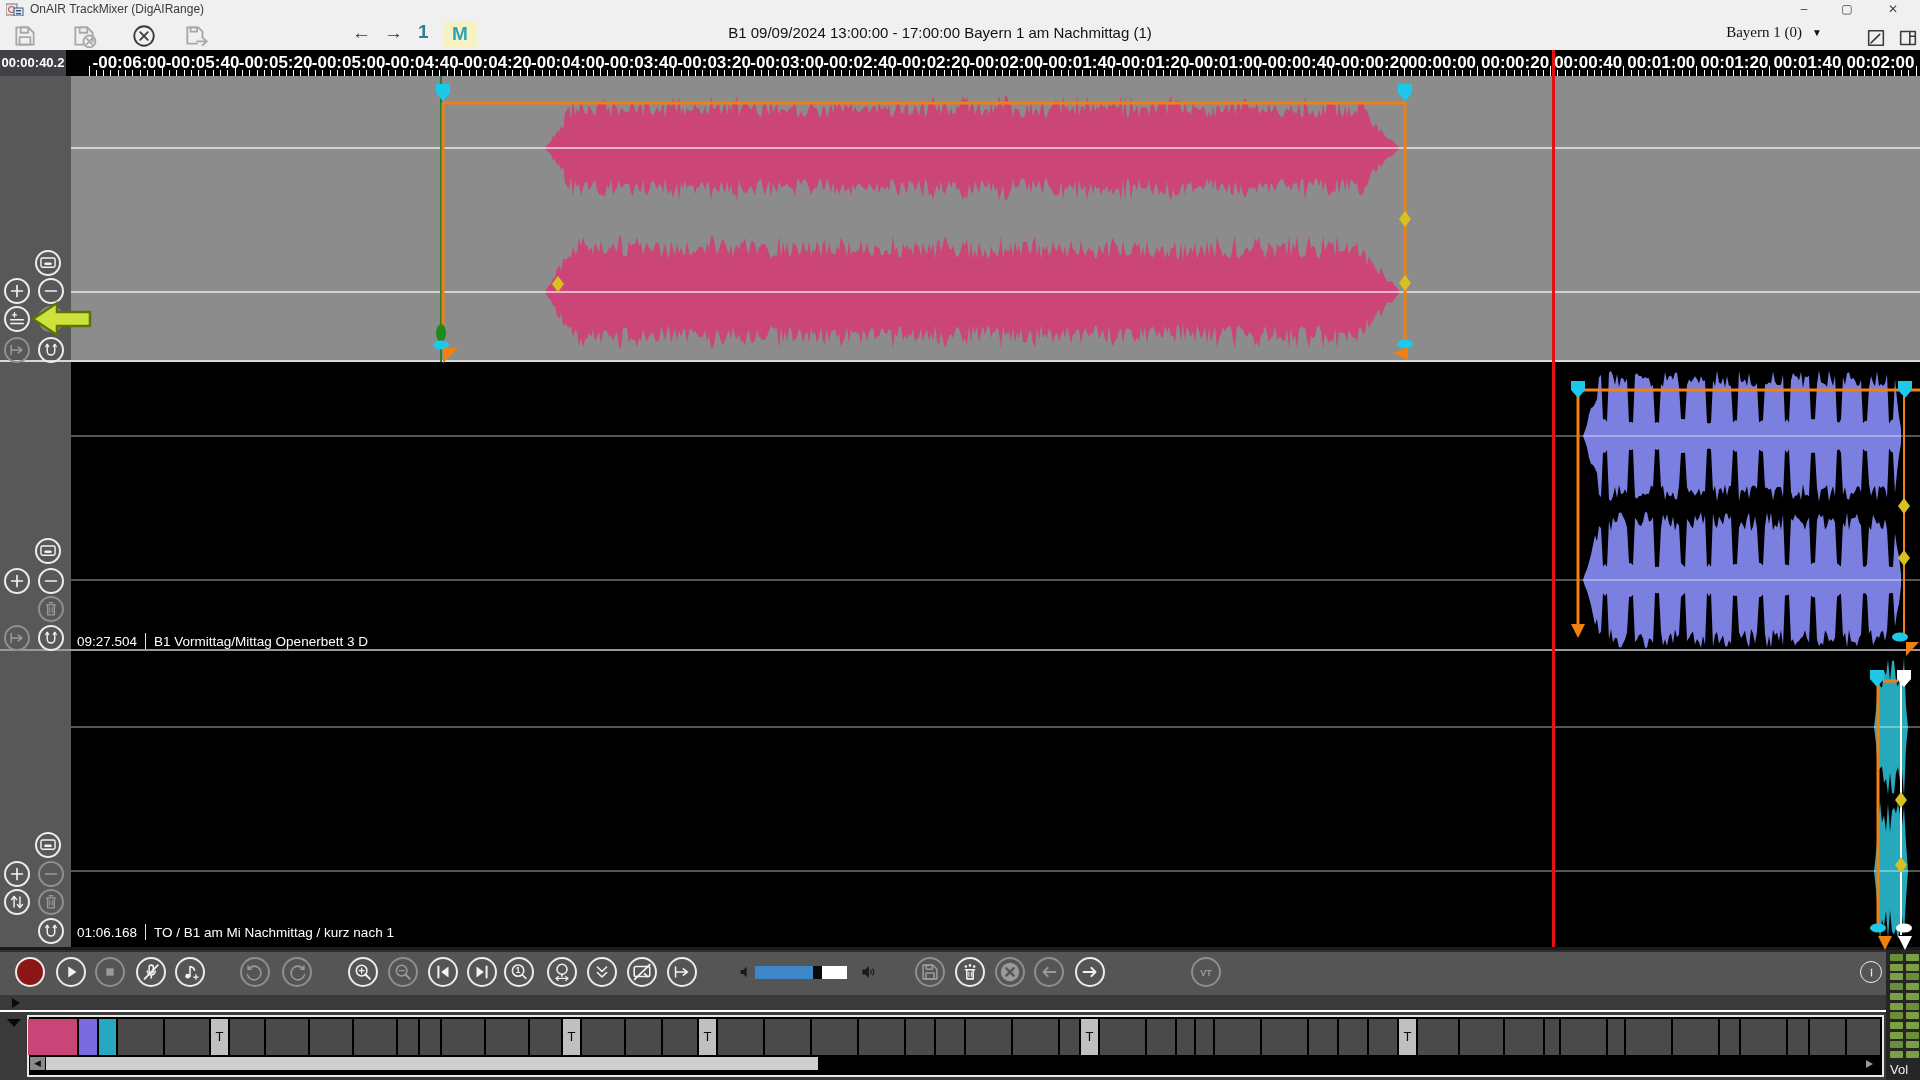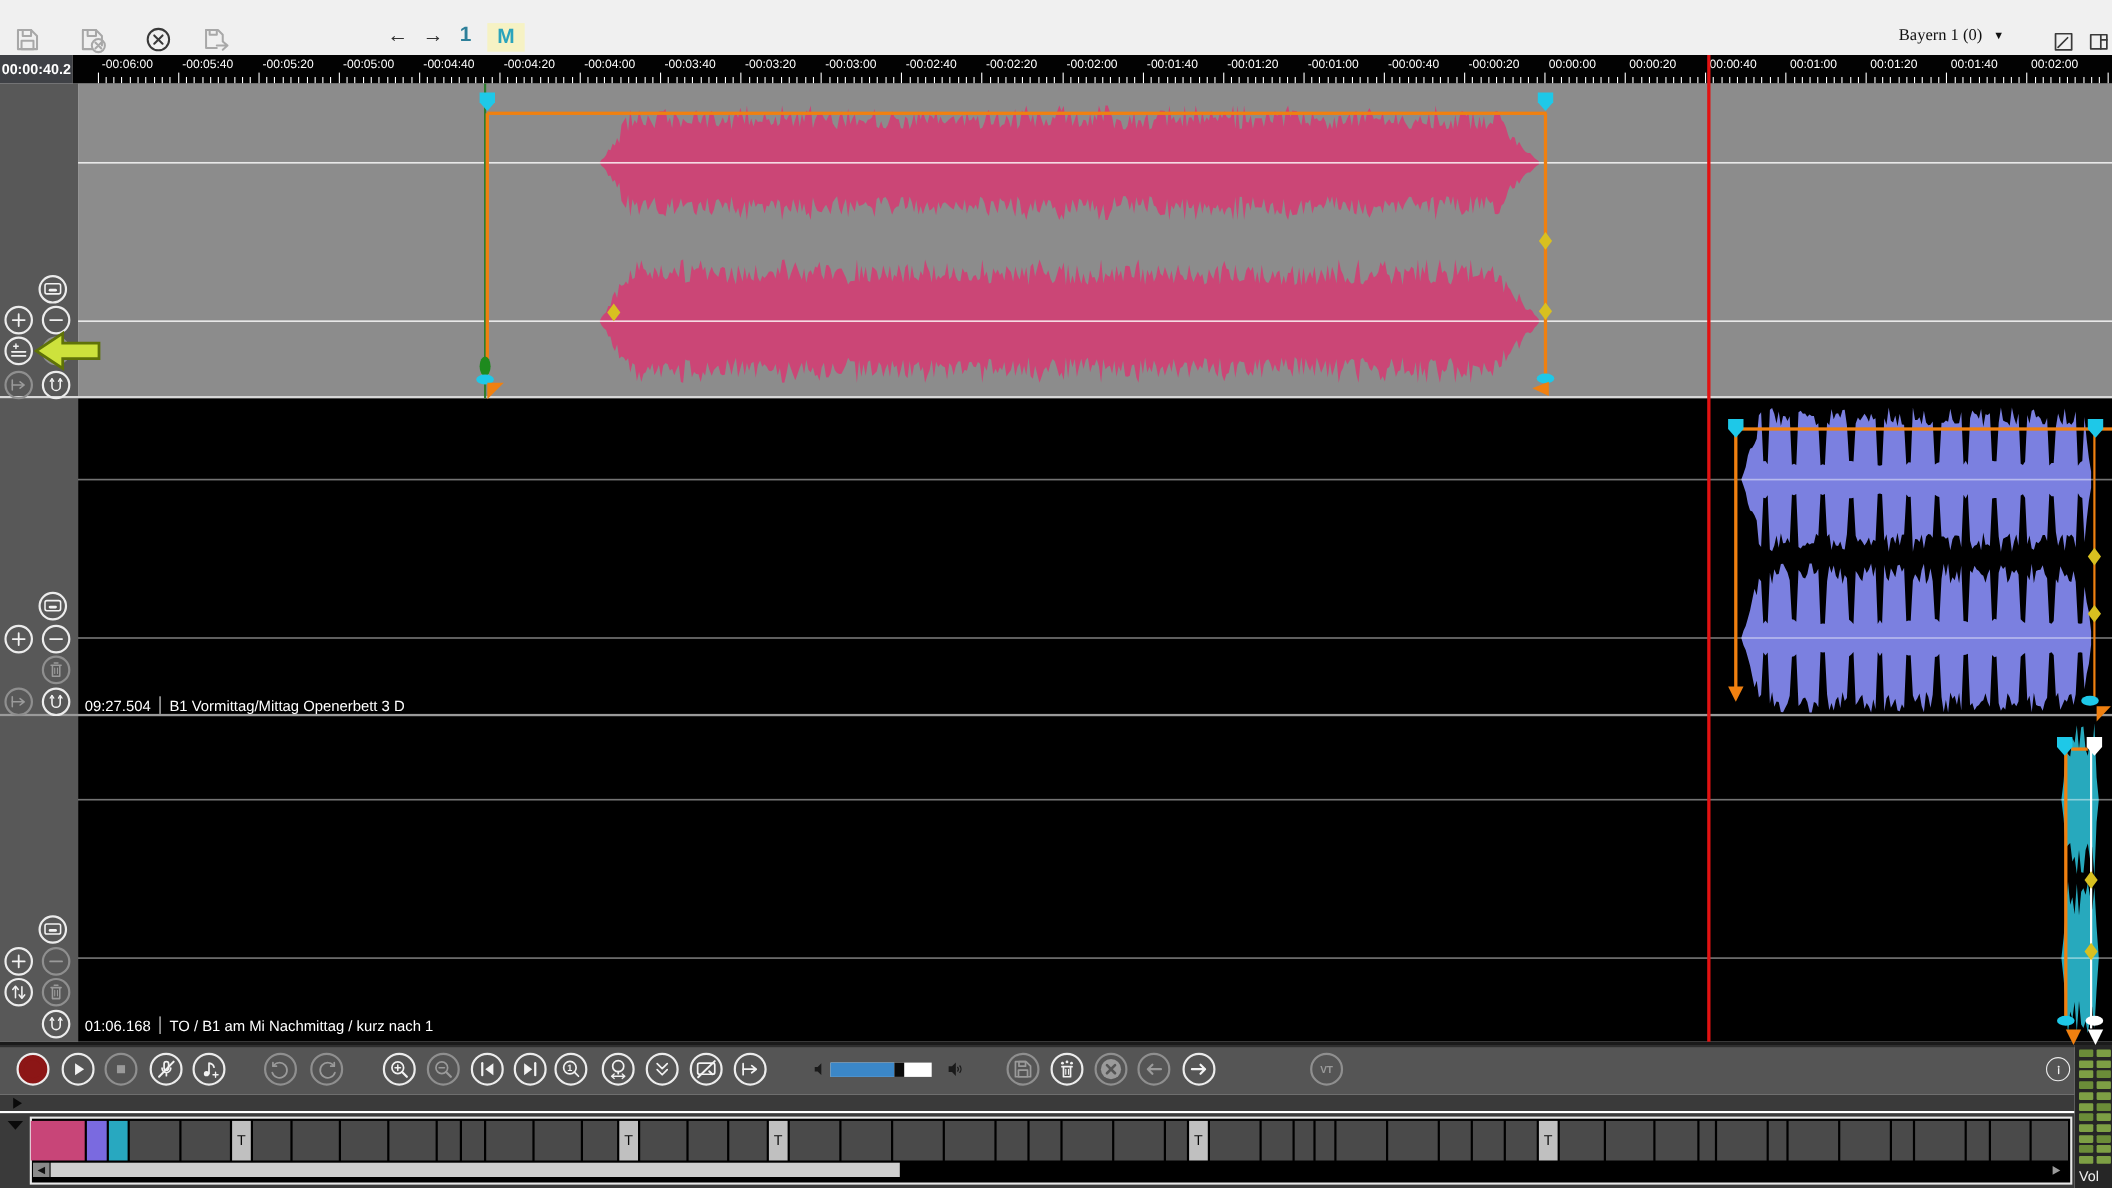--- a/index.html
+++ b/index.html
@@ -17,21 +17,21 @@
   #pagenum{font-size:19px;color:#2d7f99;font-weight:bold;}
   #mbox{background:#f6f2c4;color:#2ba4bc;font-weight:bold;font-size:19px;
         width:34px;height:26px;display:flex;align-items:center;justify-content:center;}
   #doctitle{font-size:15px;color:#111;}
   #station{font-size:15px;color:#111;font-family:Liberation Serif, serif;}
   #dropdown-arrow{font-size:10px;color:#111;}
   
   #timebox{left:0;top:50px;width:66px;height:26px;background:#3f4146;color:#fff;
            font-size:13px;font-weight:bold;line-height:26px;text-align:center;}
   #ruler{left:66px;top:50px;width:1854px;height:26px;background:#020202;overflow:hidden;}
-  .rlabel{position:absolute;top:3px;color:#fff;font-size:11px;font-weight:normal;white-space:nowrap;}
+  .rlabel{position:absolute;top:3px;color:#fff;font-size:17px;font-weight:bold;white-space:nowrap;}
   .rtick{position:absolute;background:#fff;width:1px;}
   
   #sidebar{left:0;top:76px;width:71px;height:871px;background:#585858;}
   .trackbg{left:71px;width:1849px;}
   .sepline{left:0;width:1920px;height:2px;}
   .cbtn{position:absolute;border-radius:50%;border:2px solid #ececec;box-sizing:border-box;
         display:flex;align-items:center;justify-content:center;color:#f2f2f2;background:transparent;}
   .cbtn.dim{border-color:#8f8f8f;color:#9a9a9a;}
   .tlabel{position:absolute;left:77px;height:22px;display:flex;align-items:center;color:#fff;
           font-size:13.5px;white-space:nowrap;z-index:12;}
@@ -54,27 +54,41 @@
   #vulabel{left:1890px;top:1062px;color:#f0f0f0;font-size:13px;}
   svg{display:block;}
   #scene{left:0;top:0;z-index:8;pointer-events:none;}
   #cursor{z-index:60;}
 </style>
 </head>
 <body>
 
 <div id="app">
 
+  <div id="titlebar" class="abs">
+    <svg class="abs" style="left:6px;top:2px" width="18" height="14">
+      <rect x="0" y="2" width="11" height="11" fill="#e8e8e8" stroke="#777"></rect>
+      <circle cx="5.5" cy="7.5" r="3" fill="none" stroke="#b03030"></circle>
+      <rect x="8" y="6" width="9" height="8" fill="#dde4ee" stroke="#3a5a8a"></rect>
+      <rect x="10" y="8" width="5" height="1.5" fill="#3a5a8a"></rect>
+      <rect x="10" y="11" width="5" height="1.5" fill="#3a5a8a"></rect>
+    </svg>
+    <span id="apptitle" class="abs">OnAIR TrackMixer (DigAIRange)</span>
+    <span class="abs winbtn" style="left:1787px">–</span>
+    <span class="abs winbtn" style="left:1830px">▢</span>
+    <span class="abs winbtn" style="left:1876px">✕</span>
+  </div>
 
   <div id="toolbar" class="abs">
     <div id="tb-left" class="abs" style="left:0;top:0;width:260px;height:32px"></div>
     <span class="abs navarrow" style="left:352px;top:4px">←</span>
     <span class="abs navarrow" style="left:384px;top:4px">→</span>
     <span id="pagenum" class="abs" style="left:418px;top:3px">1</span>
     <div id="mbox" class="abs" style="left:443px;top:3px">M</div>
+    <div id="doctitle" class="abs" style="left:560px;top:6px;width:760px;text-align:center">B1 09/09/2024 13:00:00 - 17:00:00 Bayern 1 am Nachmittag (1)</div>
     <span id="station" class="abs" style="left:1640px;top:6px;width:162px;text-align:right">Bayern 1 (0)</span>
     <span id="dropdown-arrow" class="abs" style="left:1812px;top:9px">▼</span>
     <div id="tb-right" class="abs" style="left:1850px;top:0;width:70px;height:32px"></div>
   <div class="abs tbtn" style="left: 10px; top: 3px; color: rgb(168, 168, 168);">
         <svg width="26" height="26" viewBox="0 0 24 24" fill="none" stroke="currentColor" stroke-width="1.7" stroke-linecap="round" stroke-linejoin="round">
           <path d="M4,4 h11 l5,5 v11 h-16 z"></path>
           <rect x="8" y="4" width="7" height="5"></rect>
           <rect x="7" y="13" width="10" height="7"></rect>
         </svg>
       </div>

